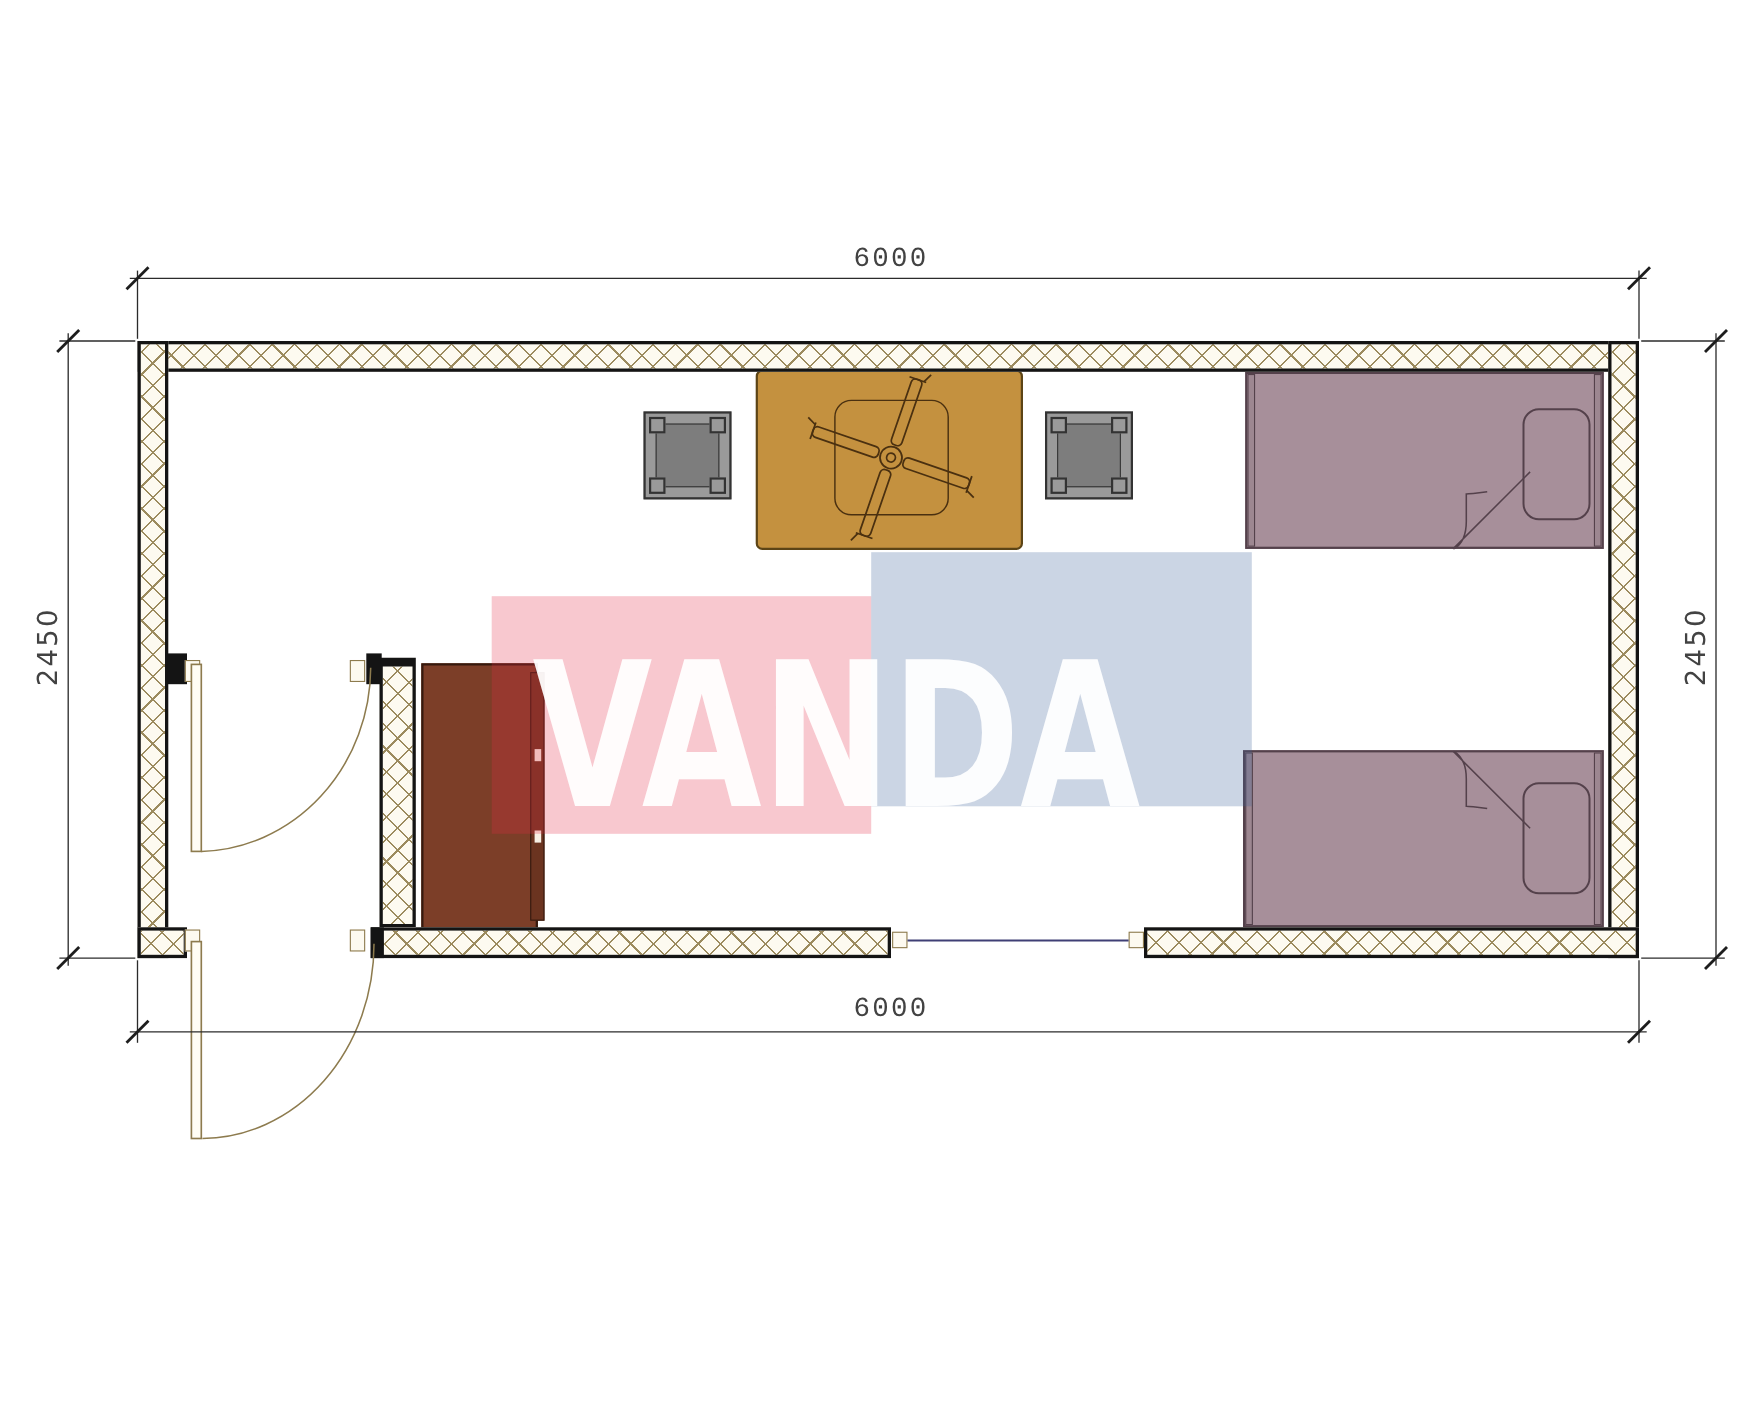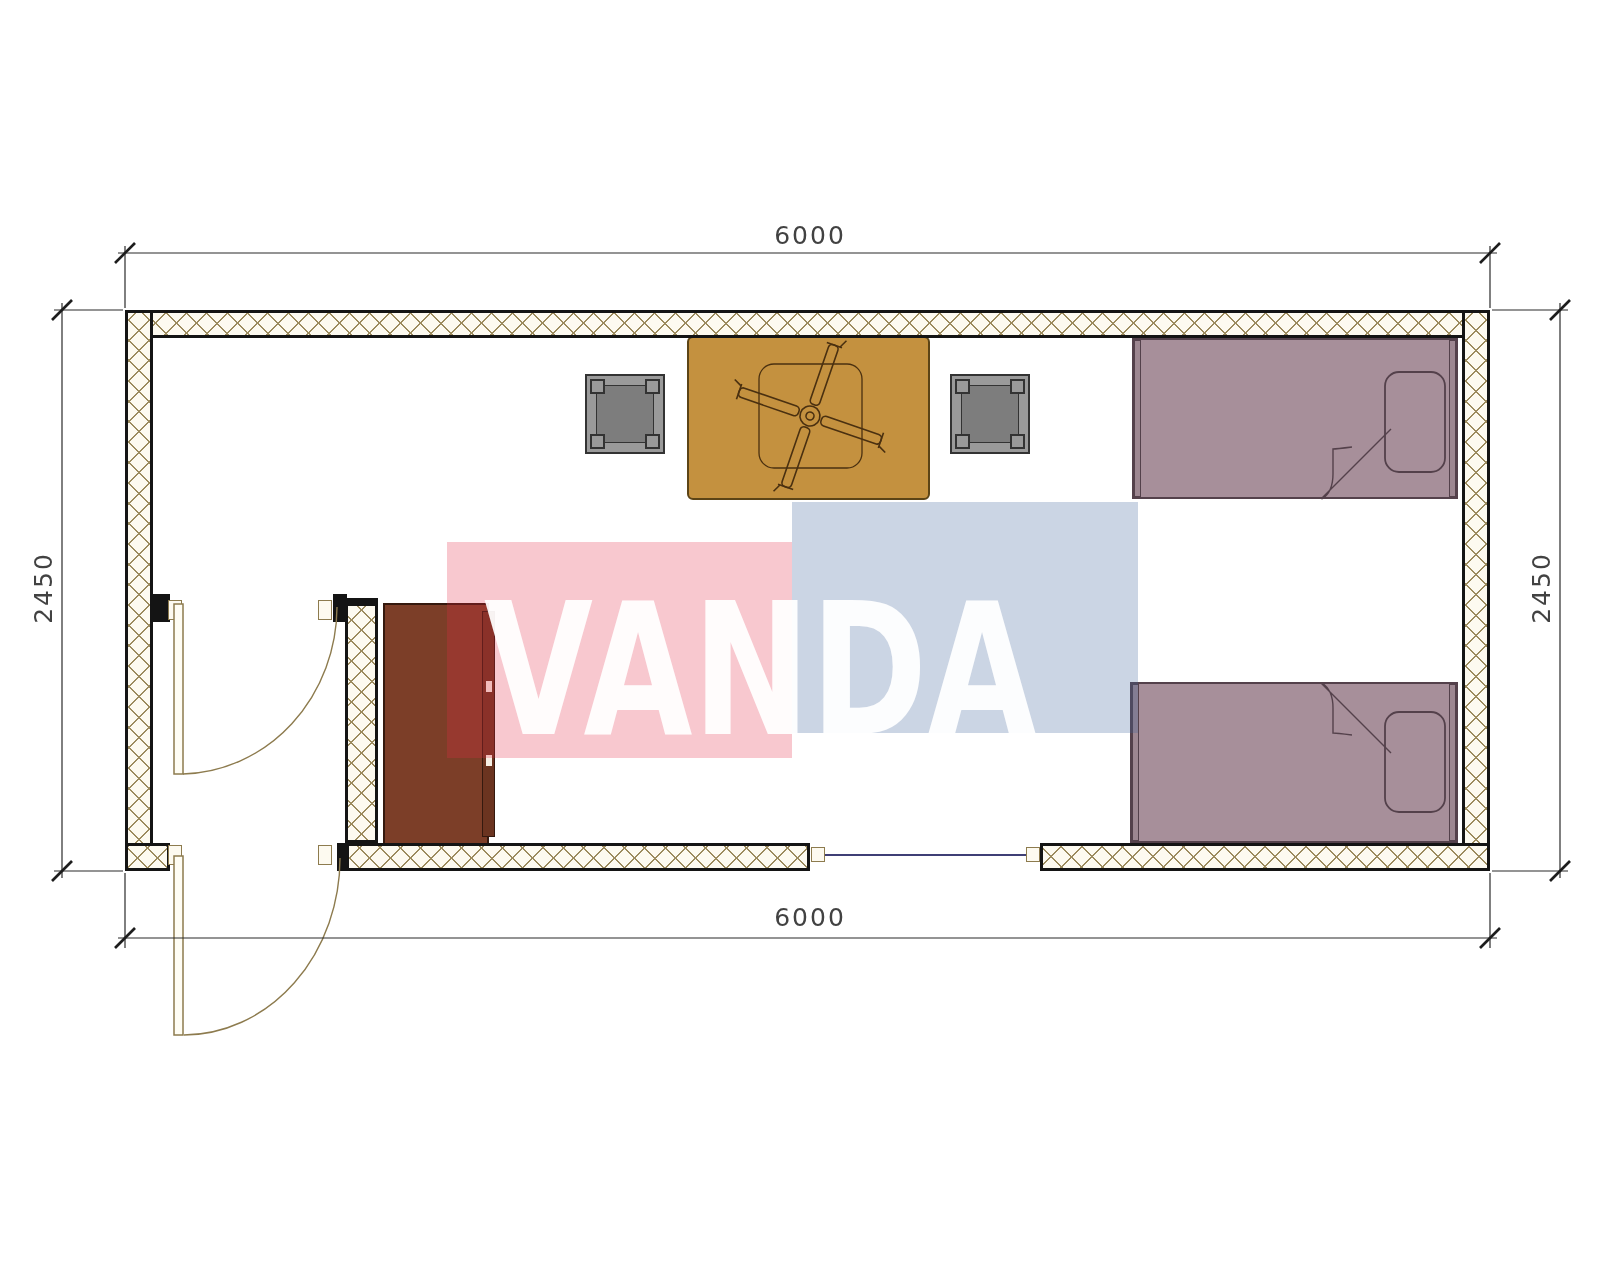--- a/index.html
+++ b/index.html
@@ -35,21 +35,21 @@
   #linework{position:absolute;left:0;top:0;width:1600px;height:1280px;pointer-events:none;}
   
   .wm-red{position:absolute;left:447px;top:542px;width:345px;height:216px;background:var(--watermark_red);}
   .wm-blue{position:absolute;left:792px;top:502px;width:346px;height:231px;background:var(--watermark_blue);}
   .wm-text{position:absolute;left:484px;top:579px;font-size:183px;line-height:1;font-weight:bold;
            color:var(--watermark_text);letter-spacing:0;transform:scaleX(0.77);transform-origin:left top;
            white-space:nowrap;}
   
   .dim-label{position:absolute;color:var(--dim_text);font-size:25px;letter-spacing:2px;
              text-align:center;font-weight:normal;opacity:.9;}
-  .dim-h{width:140px;height:28px;line-height:28px;}
+  .dim-h{width:140px;height:28px;line-height:28px;font-family:Liberation Mono, monospace;}
   .dim-v{width:140px;height:28px;line-height:28px;transform:rotate(-90deg);}
 </style>
 </head>
 <body>
 
 <div id="stage">
 
   <div class="table"></div>
 
   <div class="stool" style="left:585px;top:374px">

